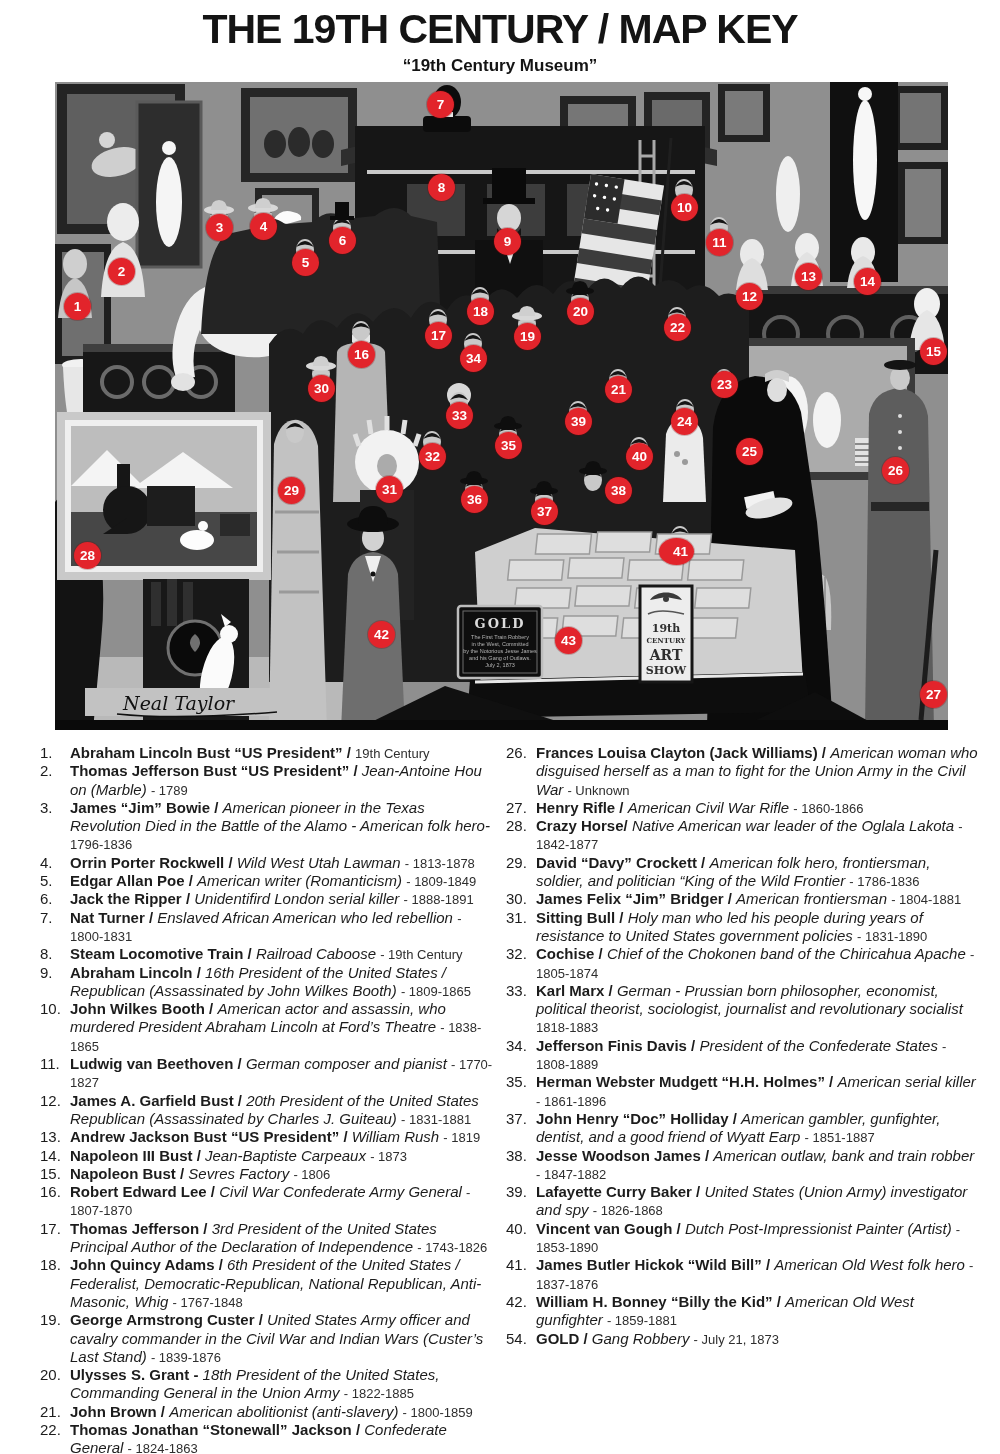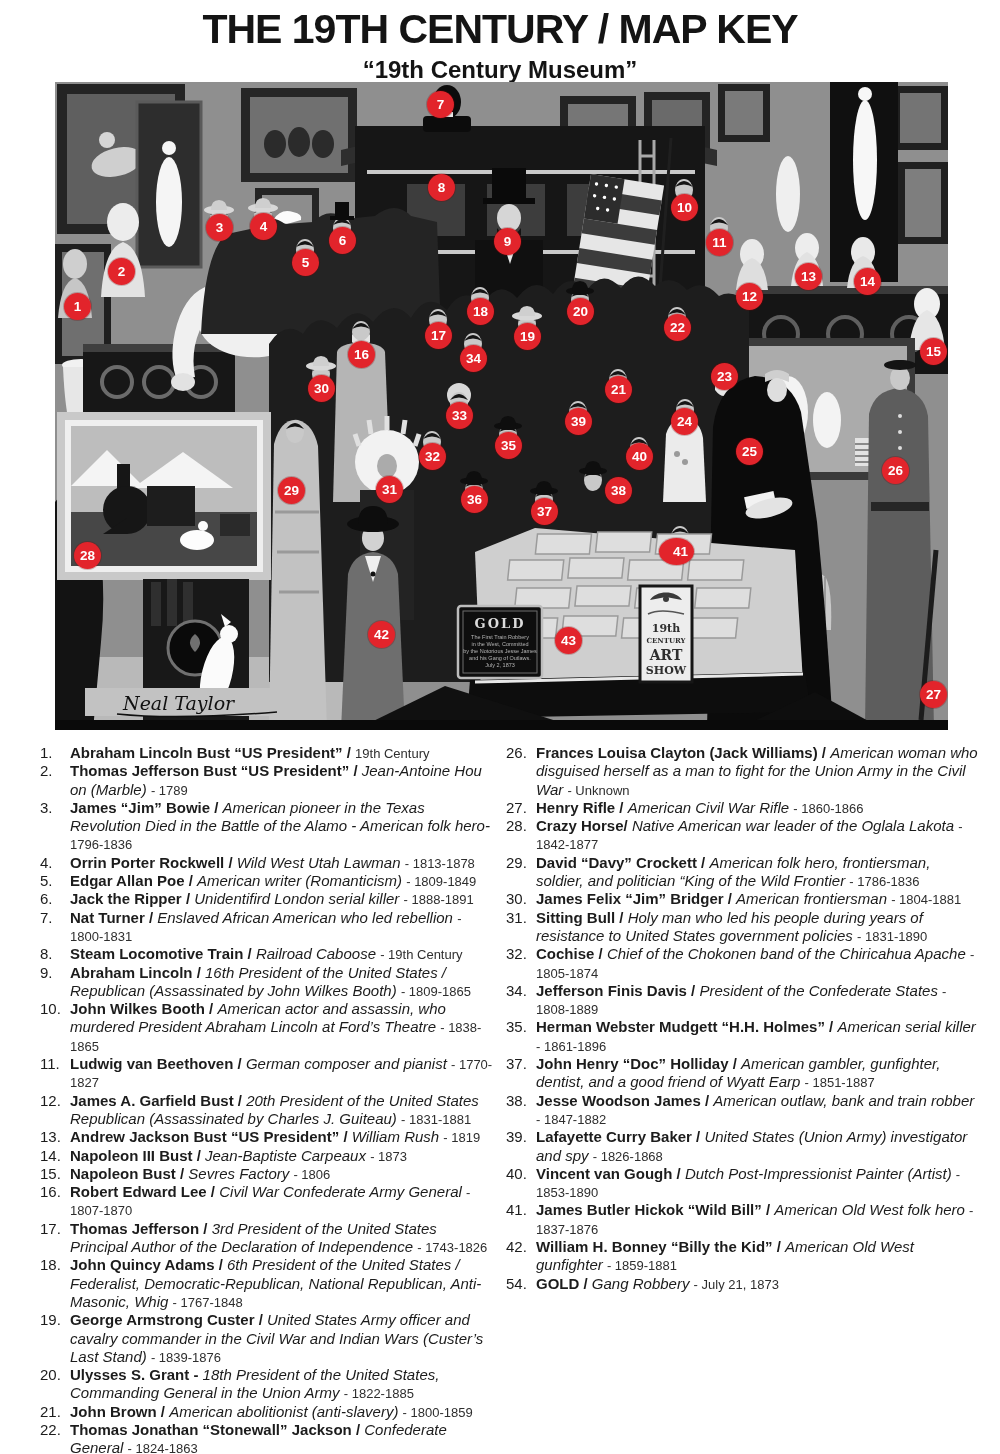--- a/index.html
+++ b/index.html
@@ -1,21 +1,21 @@
 <!DOCTYPE html>
 <html><head>
 <meta charset="utf-8">
 <style>
   html,body{margin:0;padding:0;background:#ffffff;}
   .page{position:relative;width:1000px;height:1454px;background:#ffffff;overflow:hidden;
         font-family:"Liberation Sans",sans-serif;color:#1a1a1a;}
   .title{position:absolute;top:6px;left:0;right:0;text-align:center;
          font-size:41px;font-weight:800;letter-spacing:-1px;color:#141414;white-space:nowrap;}
   .subtitle{position:absolute;top:56px;left:0;right:0;text-align:center;
-            font-size:24px;font-weight:700;color:#141414;}
+            font-size:17px;font-weight:700;color:#141414;}
   .scene{position:absolute;left:55px;top:82px;width:893px;height:648px;background:#8f8f8f;display:block;}
   .marker-layer{position:absolute;left:0;top:0;width:1000px;height:1454px;}
   .mk{position:absolute;width:27px;height:27px;margin:-13px 0 0 -13px;border-radius:50%;
       background:#e2242b;color:#ffffff;font-size:13.5px;font-weight:700;
       display:flex;align-items:center;justify-content:center;line-height:1;
       box-shadow:0 0 0 1px rgba(120,0,0,.25);}
   .legend{position:absolute;left:40px;top:744px;width:940px;display:flex;gap:8px;
           font-size:15px;line-height:1.22;color:#1c1c1c;}
   .lg-col{list-style:none;margin:0;padding:0;}
   .lg-col.left{width:458px;}
@@ -423,21 +423,21 @@
       <div class="mk" style="left: 808px; top: 276px;">13</div>
       <div class="mk" style="left: 867px; top: 281px;">14</div>
       <div class="mk" style="left: 933px; top: 351px;">15</div>
       <div class="mk" style="left: 361px; top: 354px;">16</div>
       <div class="mk" style="left: 438px; top: 335px;">17</div>
       <div class="mk" style="left: 480px; top: 311px;">18</div>
       <div class="mk" style="left: 527px; top: 336px;">19</div>
       <div class="mk" style="left: 580px; top: 311px;">20</div>
       <div class="mk" style="left: 618px; top: 389px;">21</div>
       <div class="mk" style="left: 677px; top: 327px;">22</div>
-      <div class="mk" style="left: 724px; top: 376px;">23</div>
+      <div class="mk" style="left: 724px; top: 384px;">23</div>
       <div class="mk" style="left: 684px; top: 421px;">24</div>
       <div class="mk" style="left: 749px; top: 451px;">25</div>
       <div class="mk" style="left: 895px; top: 470px;">26</div>
       <div class="mk" style="left: 933px; top: 694px;">27</div>
       <div class="mk" style="left: 87px; top: 555px;">28</div>
       <div class="mk" style="left: 291px; top: 490px;">29</div>
       <div class="mk" style="left: 321px; top: 388px;">30</div>
       <div class="mk" style="left: 389px; top: 489px;">31</div>
       <div class="mk" style="left: 432px; top: 456px;">32</div>
       <div class="mk" style="left: 459px; top: 415px;">33</div>
@@ -567,20 +567,24 @@
         </li>
         <li class="lg-item">
           <span class="lg-num">31.</span>
           <span class="lg-txt"><b>Sitting Bull</b><b class="lg-sep"> / </b><i>Holy man who led his people during years of resistance to United States government policies</i> <span class="lg-date">- 1831-1890</span></span>
         </li>
         <li class="lg-item">
           <span class="lg-num">32.</span>
           <span class="lg-txt"><b>Cochise</b><b class="lg-sep"> / </b><i>Chief of the Chokonen band of the Chiricahua Apache</i> <span class="lg-date">- 1805-1874</span></span>
         </li>
         <li class="lg-item">
+          <span class="lg-num">33.</span>
+          <span class="lg-txt"><b>Karl Marx</b><b class="lg-sep"> / </b><i>German - Prussian born philosopher, economist, political theorist, sociologist, journalist and revolutionary socialist</i> <span class="lg-date">1818-1883</span></span>
+        </li>
+        <li class="lg-item">
           <span class="lg-num">34.</span>
           <span class="lg-txt"><b>Jefferson Finis Davis</b><b class="lg-sep"> / </b><i>President of the Confederate States</i> <span class="lg-date">- 1808-1889</span></span>
         </li>
         <li class="lg-item">
           <span class="lg-num">35.</span>
           <span class="lg-txt"><b>Herman Webster Mudgett “H.H. Holmes”</b><b class="lg-sep"> / </b><i>American serial killer</i> <span class="lg-date">- 1861-1896</span></span>
         </li>
         <li class="lg-item">
           <span class="lg-num">37.</span>
           <span class="lg-txt"><b>John Henry “Doc” Holliday</b><b class="lg-sep"> / </b><i>American gambler, gunfighter, dentist, and a good friend of Wyatt Earp</i> <span class="lg-date">- 1851-1887</span></span>

